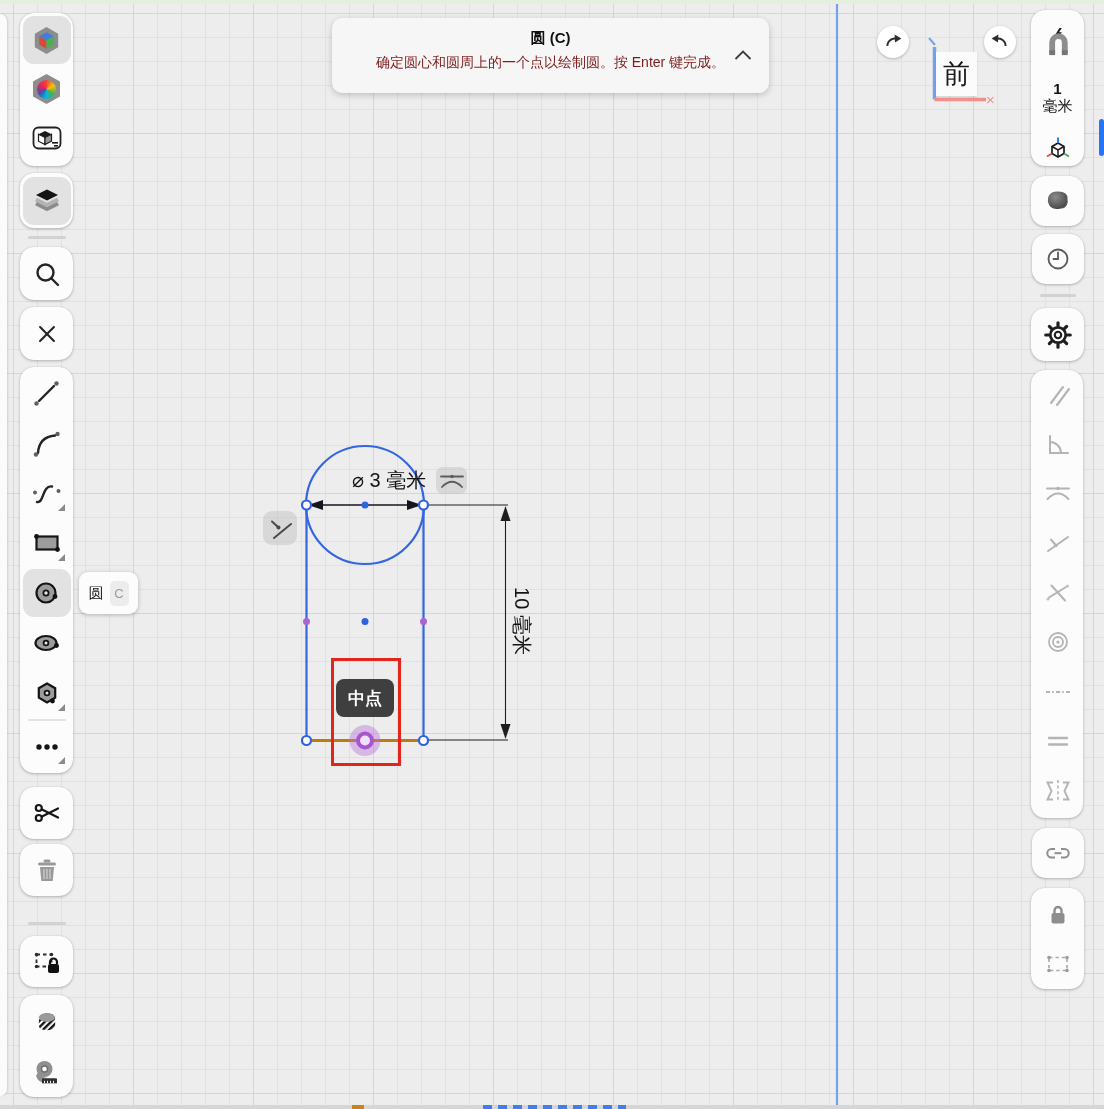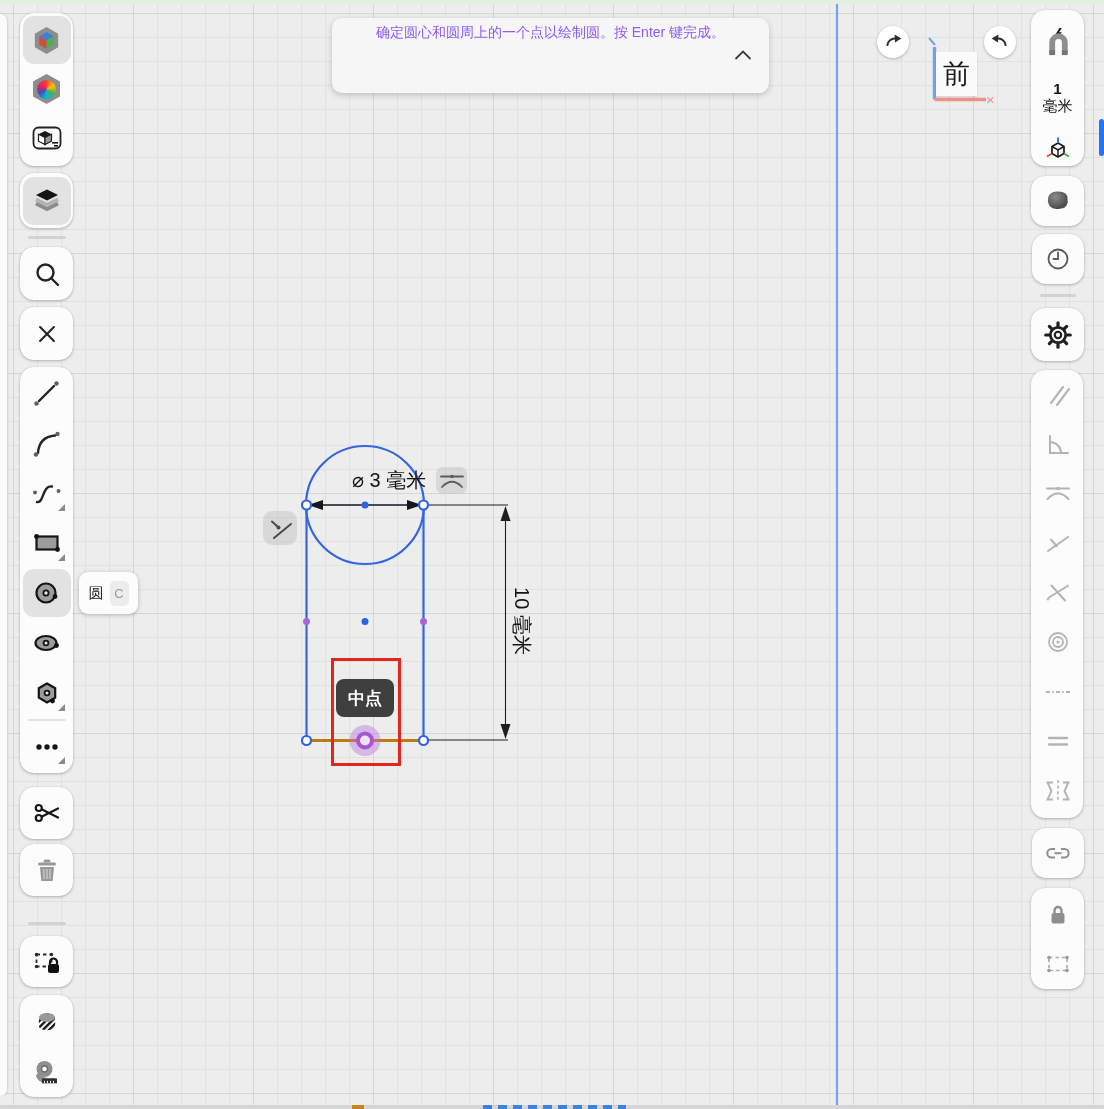--- a/index.html
+++ b/index.html
@@ -27,21 +27,21 @@
   .ibtn.sel{background:#e2e2e2;}
   .hdiv{position:absolute;height:3px;background:#d2d2d2;border-radius:2px;}
   .tri{position:absolute;right:6px;bottom:6px;width:0;height:0;
        border-left:7px solid transparent;border-bottom:7px solid #8a8a8a;}
   svg{display:block;}
   
   .banner{position:absolute;left:332px;top:18px;width:437px;height:75px;
           background:#f6f6f6;border-radius:10px;box-shadow:0 2px 6px rgba(0,0,0,.2);
           text-align:center;}
   .banner .t{margin-top:11px;font-size:15px;font-weight:bold;color:#111;}
-  .banner .d{margin-top:6px;font-size:14px;color:#8b5cf6;}
+  .banner .d{margin-top:6px;font-size:14px;color:#7f1d1d;}
   .banner .chev{position:absolute;right:16px;top:30px;width:20px;height:14px;
                 display:flex;align-items:center;justify-content:center;cursor:pointer;}
   
   .ttip{position:absolute;left:79px;top:572px;width:59px;height:42px;background:#fcfcfc;
         border-radius:9px;box-shadow:0 1px 4px rgba(0,0,0,.25);
         display:flex;align-items:center;justify-content:center;gap:6px;}
   .ttip .lbl{font-size:15px;color:#111;}
   .ttip .key{width:19px;height:25px;background:#ececec;border-radius:5px;
              font-size:13px;color:#9b9b9b;display:flex;align-items:center;justify-content:center;}
   
@@ -151,20 +151,21 @@
         <circle cx="12.5" cy="13.5" r="2" fill="#4a4a4a"></circle>
     </svg>
   </div>
 
   <div class="redbox"></div>
   <div class="snaptip">
     <span>中点</span>
   </div>
 
   <div class="banner">
+    <div class="t">圆 (C)</div>
     <div class="d">确定圆心和圆周上的一个点以绘制圆。按 Enter 键完成。</div>
     <div class="chev">
       <svg width="18" height="11" viewBox="0 0 18 11">
         <polyline points="1.5,9 9,1.5 16.5,9" fill="none" stroke="#3c3c3c" stroke-width="1.8"></polyline>
       </svg>
     </div>
   </div>
 
   <div class="circbtn" style="left:877px;top:26px;">
     <svg width="24" height="24" viewBox="0 0 30 30">

